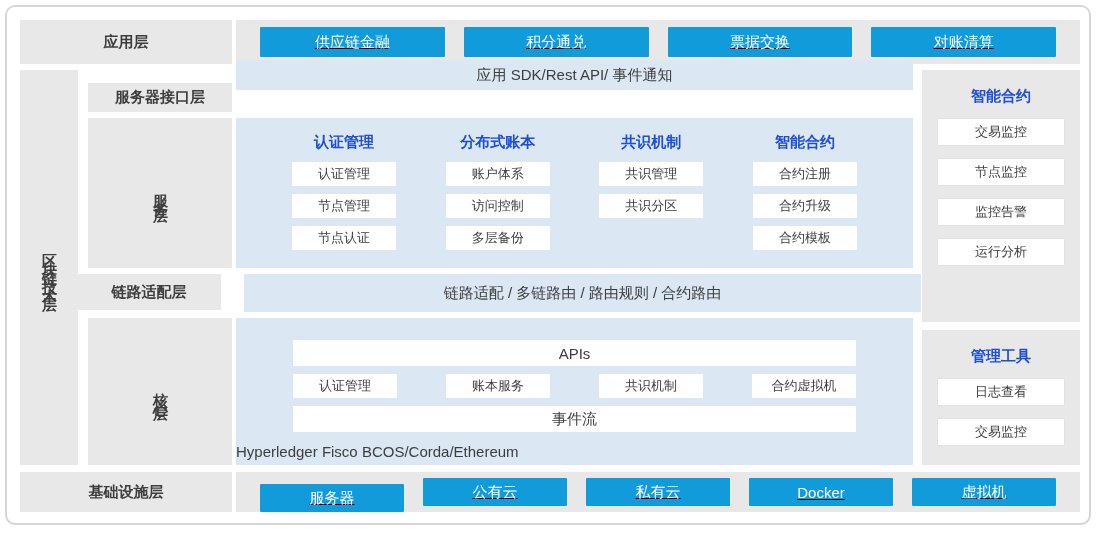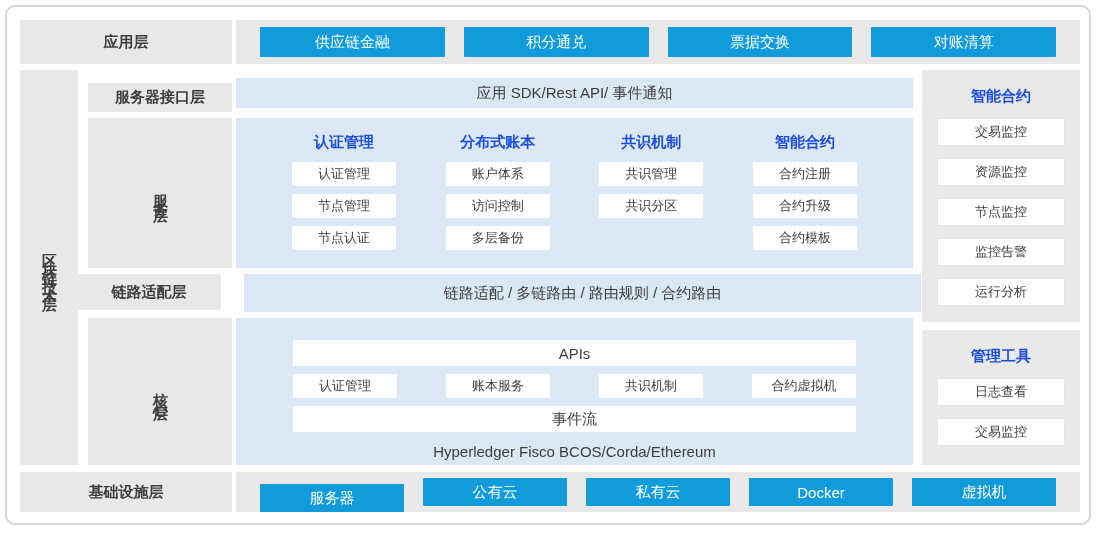--- a/index.html
+++ b/index.html
@@ -6,21 +6,21 @@
   body{font-family:"Liberation Sans","DejaVu Sans",sans-serif;}
   .canvas{position:relative;width:1100px;height:534px;background:#ffffff;overflow:hidden;}
   .frame{position:absolute;left:5px;top:5px;width:1086px;height:520px;border:2px solid #d6d6d6;border-radius:10px;}
   .abs{position:absolute;box-sizing:border-box;}
   .gray{background:#e8e8e8;}
   .blueband{background:#dbe7f3;}
   .center{display:flex;align-items:center;justify-content:center;}
   .layer-label{font-size:15px;font-weight:700;color:#3d3d3d;}
   .band-text{font-size:15px;color:#3d3d3d;}
   .btn{background:#129bdb;color:#ffffff;font-size:15px;display:flex;align-items:center;justify-content:center;border-radius:1px;}
-  .strip{display:flex;align-items:center;gap:19px;padding:0 24px;}
+  .strip{display:flex;align-items:center;gap:19px;padding:0 24px;text-decoration:underline;}
   .strip .btn{flex:1;}
   .vlabel{writing-mode:vertical-rl;text-orientation:upright;letter-spacing:9px;font-size:15px;font-weight:700;color:#3d3d3d;}
   .bluehead{color:#1d4ed8;font-weight:700;font-size:15px;text-align:center;}
   .whitebox{background:#ffffff;color:#3d3d3d;font-size:13px;display:flex;align-items:center;justify-content:center;border-radius:1px;}
   .svc-wrap{display:flex;justify-content:space-between;padding:13px 56px 0 56px;}
   .svc-col{display:flex;flex-direction:column;align-items:stretch;width:104px;}
   .svc-col .bluehead{height:22px;line-height:22px;margin-bottom:9px;}
   .svc-col .whitebox{height:24px;margin-bottom:8px;}
   .core-bar{height:26px;margin:8px 57px;background:#ffffff;color:#3d3d3d;font-size:15px;display:flex;align-items:center;justify-content:center;}
   .core-items{display:flex;justify-content:space-between;margin:8px 57px;}
@@ -49,21 +49,21 @@
 
   <div class="abs gray center layer-label" style="left:88px;top:83px;width:144px;height:29px;">服务器接口层</div>
   <div class="abs gray center" style="left:88px;top:118px;width:144px;height:150px;">
     <span class="vlabel" style="letter-spacing:7px;">服务层</span>
   </div>
   <div class="abs gray center layer-label" style="left:77px;top:274px;width:144px;height:36px;">链路适配层</div>
   <div class="abs gray center" style="left:88px;top:318px;width:144px;height:147px;">
     <span class="vlabel" style="letter-spacing:7px;">核心层</span>
   </div>
 
-  <div class="abs blueband center band-text" style="left:236px;top:78px;width:677px;height:30px;">应用 SDK/Rest API/ 事件通知</div>
+  <div class="abs blueband center band-text" style="left:236px;top:60px;width:677px;height:30px;">应用 SDK/Rest API/ 事件通知</div>
 
   <div class="abs blueband svc-wrap" style="left:236px;top:118px;width:677px;height:150px;">
     <div class="svc-col">
       <div class="bluehead">认证管理</div>
       <div class="whitebox">认证管理</div>
       <div class="whitebox">节点管理</div>
       <div class="whitebox">节点认证</div>
     </div>
     <div class="svc-col">
       <div class="bluehead">分布式账本</div>
@@ -88,27 +88,26 @@
 
   <div class="abs blueband" style="left:236px;top:318px;width:677px;height:147px;padding-top:14px;">
     <div class="core-bar">APIs</div>
     <div class="core-items">
       <div class="whitebox">认证管理</div>
       <div class="whitebox">账本服务</div>
       <div class="whitebox">共识机制</div>
       <div class="whitebox">合约虚拟机</div>
     </div>
     <div class="core-bar">事件流</div>
-    <div class="band-text" style="text-align:center;margin-top:11px;">Hyperledger Fisco BCOS/Corda/Ethereum</div>
+    <div class="band-text" style="margin-top:11px;">Hyperledger Fisco BCOS/Corda/Ethereum</div>
   </div>
 
   <div class="abs gray panel" style="left:922px;top:70px;width:158px;height:252px;">
     <div class="bluehead">智能合约</div>
     <div class="whitebox">交易监控</div>
-    <div class="whitebox">资源监控</div>
     <div class="whitebox">节点监控</div>
     <div class="whitebox">监控告警</div>
     <div class="whitebox">运行分析</div>
   </div>
 
   <div class="abs gray panel" style="left:922px;top:330px;width:158px;height:135px;">
     <div class="bluehead">管理工具</div>
     <div class="whitebox">日志查看</div>
     <div class="whitebox">交易监控</div>
   </div>

